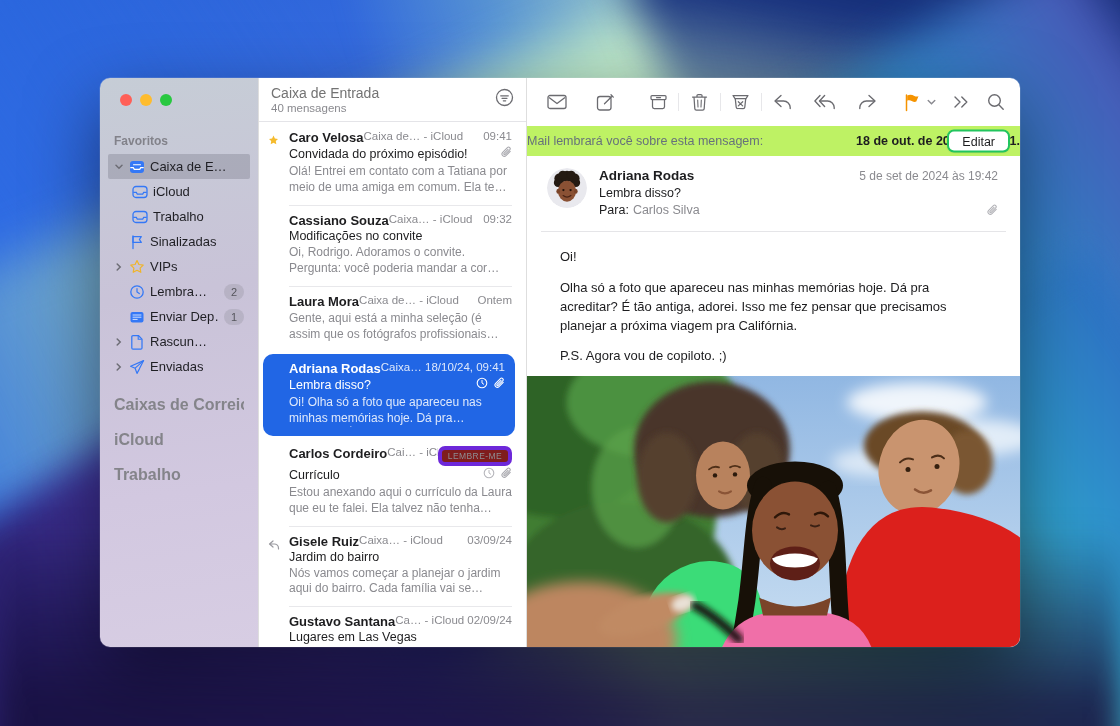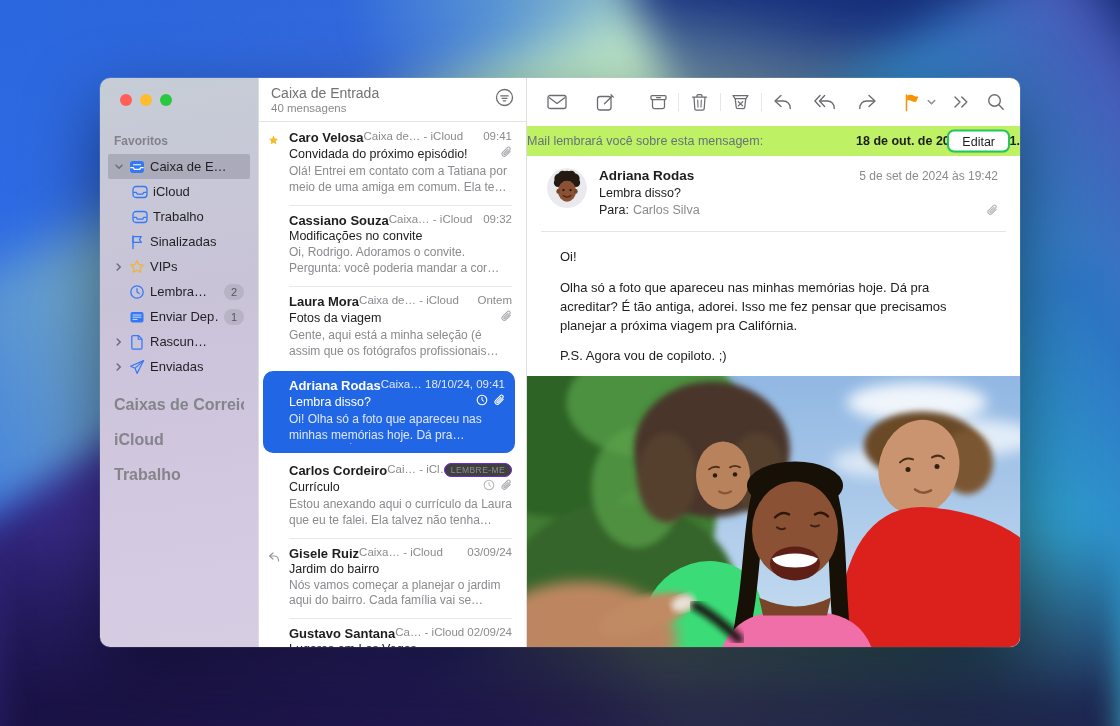--- a/index.html
+++ b/index.html
@@ -61,21 +61,21 @@
   .r1{display:flex;align-items:flex-start;}
   .sender{font-weight:700;font-size:13px;color:#1d1d1f;white-space:nowrap}
   .mbox{font-size:11.5px;color:#8a8a8f;flex:1;white-space:nowrap;overflow:hidden}
   .rdate{font-size:11.5px;color:#8a8a8f;white-space:nowrap}
   .r2{display:flex;justify-content:space-between;align-items:center;font-size:12.5px;color:#1d1d1f;margin-top:1px}
   .r2 .ric{display:flex;gap:5px;align-items:center;color:#a9a9af}
   .r3{font-size:12px;color:#8a8a8f;line-height:1.33;margin-top:2px;display:-webkit-box;-webkit-line-clamp:2;-webkit-box-orient:vertical;overflow:hidden}
   .msg-row.sel .sender,.msg-row.sel .r2{color:#fff}
   .msg-row.sel .mbox,.msg-row.sel .rdate,.msg-row.sel .r3{color:rgba(255,255,255,.85)}
   .msg-row.sel .r2 .ric{color:rgba(255,255,255,.9)}
-  .pill{font-size:8.5px;letter-spacing:.4px;color:#8e8e93;border:1px solid #6d28d9;background:#404040;
+  .pill{font-size:8.5px;letter-spacing:.4px;color:#8e8e93;border:4px solid #6d28d9;background:#7f1d1d;
       border-radius:7px;padding:1px 6px;white-space:nowrap}
   
   .detail{flex:1;background:#fff;display:flex;flex-direction:column;min-width:0}
   .toolbar{height:48px;flex:0 0 48px;display:flex;align-items:center;padding:0 14px 0 12px;color:#6b6b70}
   .tbtn{display:flex;align-items:center;justify-content:center;width:22px;height:22px}
   .tsep{width:1px;height:18px;background:#e7e7ea;margin:0 10px}
   .banner{height:30px;flex:0 0 30px;background:#bef264;display:flex;align-items:center;justify-content:space-between;position:relative;font-size:12.5px}
   .banner .pre{color:#66717b}
   .banner .bdate{color:#1d1d1f;font-weight:700;margin-left:4px}
   .edit-btn{position:absolute;right:10px;top:50%;transform:translateY(-50%);font-size:12.5px;color:#1d1d1f;
@@ -278,28 +278,20 @@
           </div>
         <div class="r3">Oi, Rodrigo. Adoramos o convite. Pergunta: você poderia mandar a cor exata…</div>
       </div>
 
       <div class="msg-row">
           <div class="hr"></div>
         <div class="r1">
             <span class="sender">Laura Mora</span>
             <span class="mbox">Caixa de… - iCloud</span>
             <span class="rdate">Ontem</span>
-          </div>
-        <div class="r2">
-            <span>Fotos da viagem</span>
-            <span class="ric">
-              <span><svg width="12" height="13" viewBox="0 0 12 13">
-                  <path d="M10.2 5.4L6 9.6a2.3 2.3 0 0 1-3.3-3.3L7.4 1.6a1.6 1.6 0 0 1 2.3 2.3L5.2 8.4A.8.8 0 0 1 4 7.3l4-4" fill="none" stroke="#a9a9af" stroke-width="1.1" stroke-linecap="round"></path>
-                </svg></span>
-            </span>
           </div>
         <div class="r3">Gente, aqui está a minha seleção (é assim que os fotógrafos profissionais dizem, né?) Eu…</div>
       </div>
 
       <div class="msg-row sel">
         <div class="r1">
             <span class="sender">Adriana Rodas</span>
             <span class="mbox">Caixa…</span>
             <span class="rdate">18/10/24, 09:41</span>
           </div>

